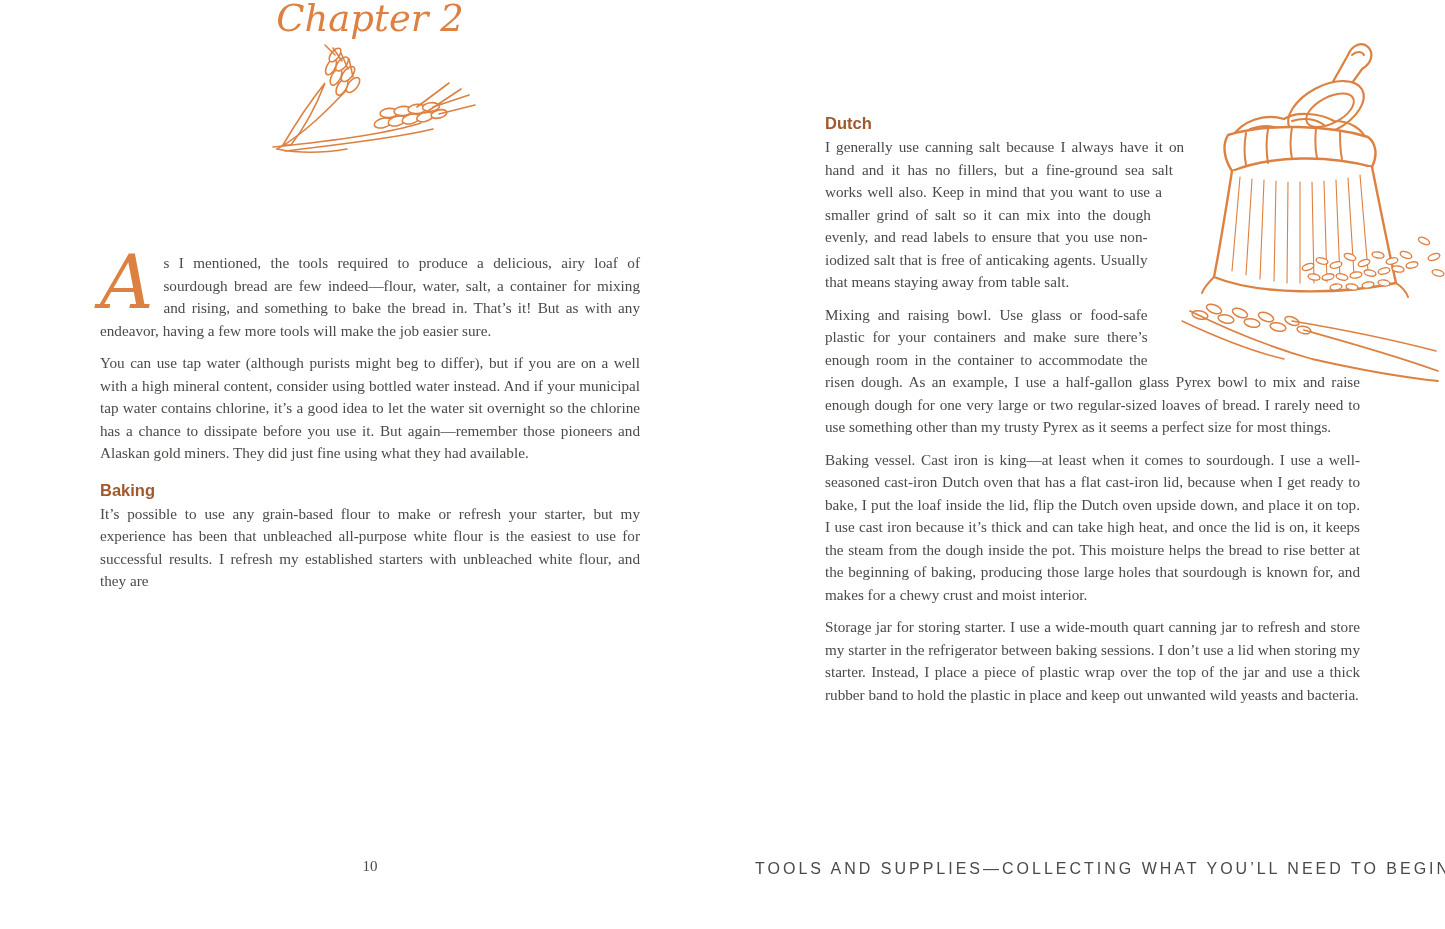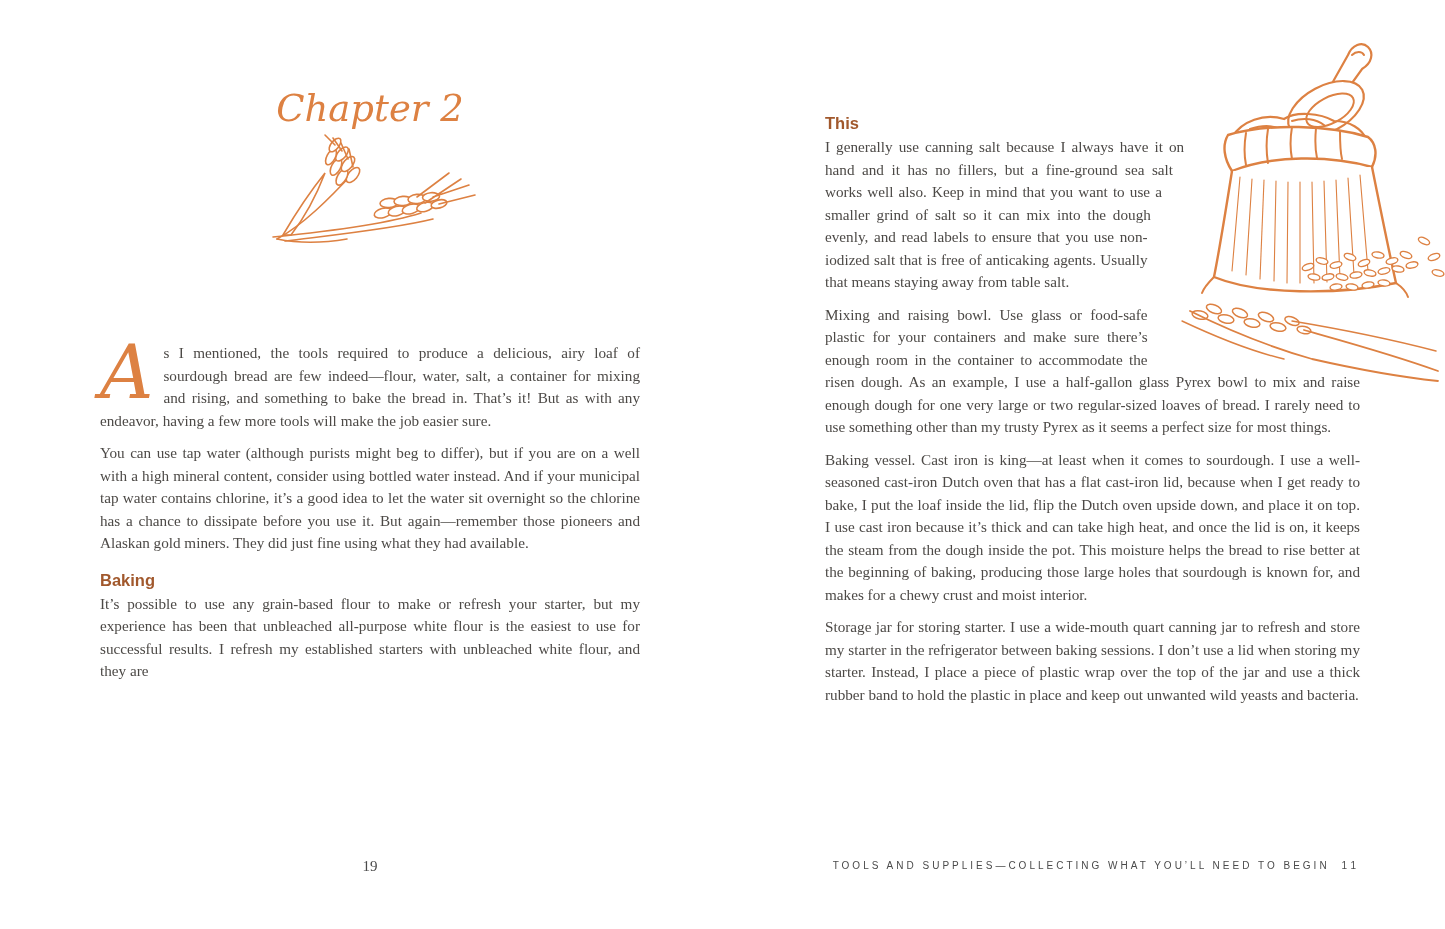--- a/index.html
+++ b/index.html
@@ -17,21 +17,20 @@
     background:#ffffff;
     overflow:hidden;
     font-family:"Liberation Serif", serif;
     color:var(--body-text);
   }
   
   .col-left{position:absolute;left:100px;top:0;width:540px;}
   .col-right{position:absolute;left:825px;top:98px;width:535px;}
   
   .chapter-label{
-    margin-top:90px;
     text-align:center;
     font-family:"DejaVu Serif", serif;
     font-style:italic;
     font-size:37px;
     line-height:1;
     color:var(--accent-orange);
   }
   .wheat-wrap{display:block;margin:6px auto 0;width:215px;height:112px;color:var(--accent-orange);}
   .chapter-title{margin:14px 0 0;}
   .title-line{
@@ -93,21 +92,21 @@
   
   .folio-left{
     position:absolute;left:100px;top:858px;width:540px;
     text-align:center;
     font-size:15px;color:var(--footer-text);
   }
   .folio-right{
     position:absolute;left:755px;top:860px;width:605px;
     text-align:right;
     font-family:"Liberation Sans", sans-serif;
-    font-size:10px;
+    font-size:16px;
     letter-spacing:3px;
     color:var(--footer-text);
     white-space:nowrap;
   }
   .folio-right .fpn{margin-left:12px;letter-spacing:4px;}
   svg{display:block;}
 </style>
 </head>
 <body>
 
@@ -245,28 +244,28 @@
         </g>
 
         <path d="M124,305 C170,318 214,330 258,346" stroke-width="1.8"></path>
         <path d="M112,296 C160,304 210,314 256,326" stroke-width="1.4"></path>
         <path d="M10,286 C50,306 90,322 132,334 C176,344 220,352 258,356" stroke-width="1.8"></path>
         <path d="M2,296 C36,312 70,326 104,334" stroke-width="1.4"></path>
       </svg>
     </div>
 
 
-    <h3 class="sec">This</h3>
+    <h3 class="sec">Dutch</h3>
     <p class="body">I generally use canning salt because I always have it on hand and it has no fillers, but a fine-ground sea salt works well also. Keep in mind that you want to use a smaller grind of salt so it can mix into the dough evenly, and read labels to ensure that you use non-iodized salt that is free of anticaking agents. Usually that means staying away from table salt.</p>
 
 
     <p class="body"><span class="lead-in">Mixing and raising bowl.</span> <span>Use glass or food-safe plastic for your containers and make sure there’s enough room in the container to accommodate the risen dough. As an example, I use a half-gallon glass Pyrex bowl to mix and raise enough dough for one very large or two regular-sized loaves of bread. I rarely need to use something other than my trusty Pyrex as it seems a perfect size for most things.</span></p>
 
     <p class="body"><span class="lead-in">Baking vessel.</span> <span>Cast iron is king—at least when it comes to sourdough. I use a well-seasoned cast-iron Dutch oven that has a flat cast-iron lid, because when I get ready to bake, I put the loaf inside the lid, flip the Dutch oven upside down, and place it on top. I use cast iron because it’s thick and can take high heat, and once the lid is on, it keeps the steam from the dough inside the pot. This moisture helps the bread to rise better at the beginning of baking, producing those large holes that sourdough is known for, and makes for a chewy crust and moist interior.</span></p>
 
     <p class="body"><span class="lead-in">Storage jar for storing starter.</span> <span>I use a wide-mouth quart canning jar to refresh and store my starter in the refrigerator between baking sessions. I don’t use a lid when storing my starter. Instead, I place a piece of plastic wrap over the top of the jar and use a thick rubber band to hold the plastic in place and keep out unwanted wild yeasts and bacteria.</span></p>
   </div>
 
-  <div class="folio-left">19</div>
+  <div class="folio-left">10</div>
 
   <div class="folio-right"><span>TOOLS AND SUPPLIES—COLLECTING WHAT YOU’LL NEED TO BEGIN</span><span class="fpn">11</span></div>
 
 </div>
 
 </body></html>

